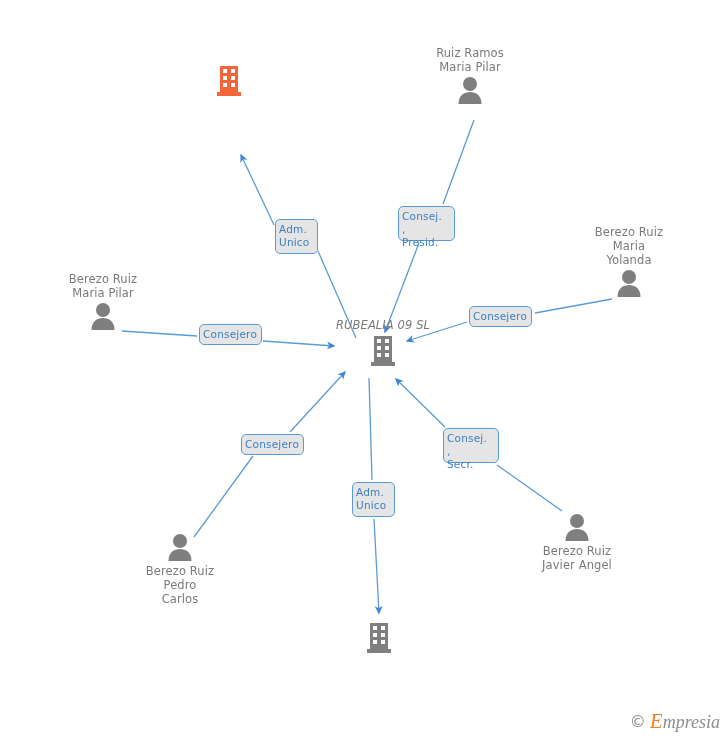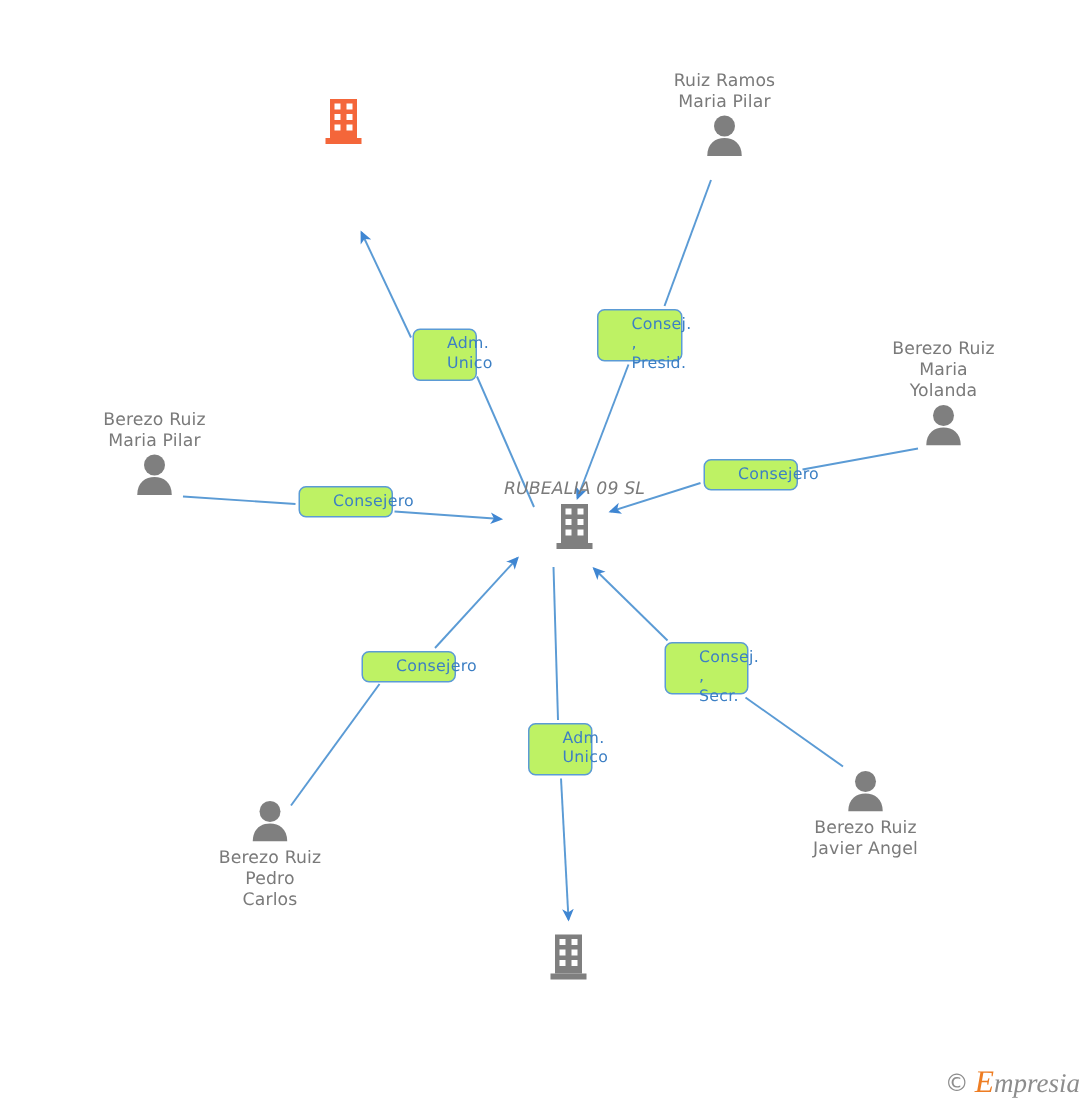--- a/index.html
+++ b/index.html
@@ -53,26 +53,26 @@
     line-height: 0;
   }
   .node.label-below .node-icon {
     margin: 0 auto 3px auto;
   }
   
   .rel {
     position: absolute;
     border: 1.4px solid #5b9bd5;
     border-radius: 5px;
-    background: #bef264;
+    background: #e5e5e5;
     color: #3c7fc4;
     font-size: 10.5px;
     line-height: 13px;
     text-align: left;
-    padding: 3px 7px 4px 22px;
+    padding: 3px 7px 4px 3px;
     white-space: pre-line;
     box-sizing: border-box;
     letter-spacing: .2px;
   }
   
   #watermark {
     position: absolute;
     right: 8px;
     bottom: 6px;
     display: flex;
@@ -132,21 +132,21 @@
         <rect x="8" y="5" width="4" height="4" fill="#ffffff"></rect>
         <rect x="16" y="5" width="4" height="4" fill="#ffffff"></rect>
         <rect x="8" y="12" width="4" height="4" fill="#ffffff"></rect>
         <rect x="16" y="12" width="4" height="4" fill="#ffffff"></rect>
         <rect x="8" y="19" width="4" height="4" fill="#ffffff"></rect>
         <rect x="16" y="19" width="4" height="4" fill="#ffffff"></rect>
       </svg>
     </span>
   </div>
 
-  <div class="node label-above" style="left:483px; top:46px;">
+  <div class="node label-above" style="left:470px; top:46px;">
     <div class="node-label">Ruiz Ramos
 Maria Pilar</div>
     <span class="node-icon">
       <svg width="26" height="28" viewBox="0 0 26 28" xmlns="http://www.w3.org/2000/svg">
         <circle cx="13" cy="8" r="7" fill="#7f7f7f"></circle>
         <path d="M 1.5 28 C 1.5 19.5 7 16 13 16 C 19 16 24.5 19.5 24.5 28 Z" fill="#7f7f7f"></path>
       </svg>
     </span>
   </div>
 

